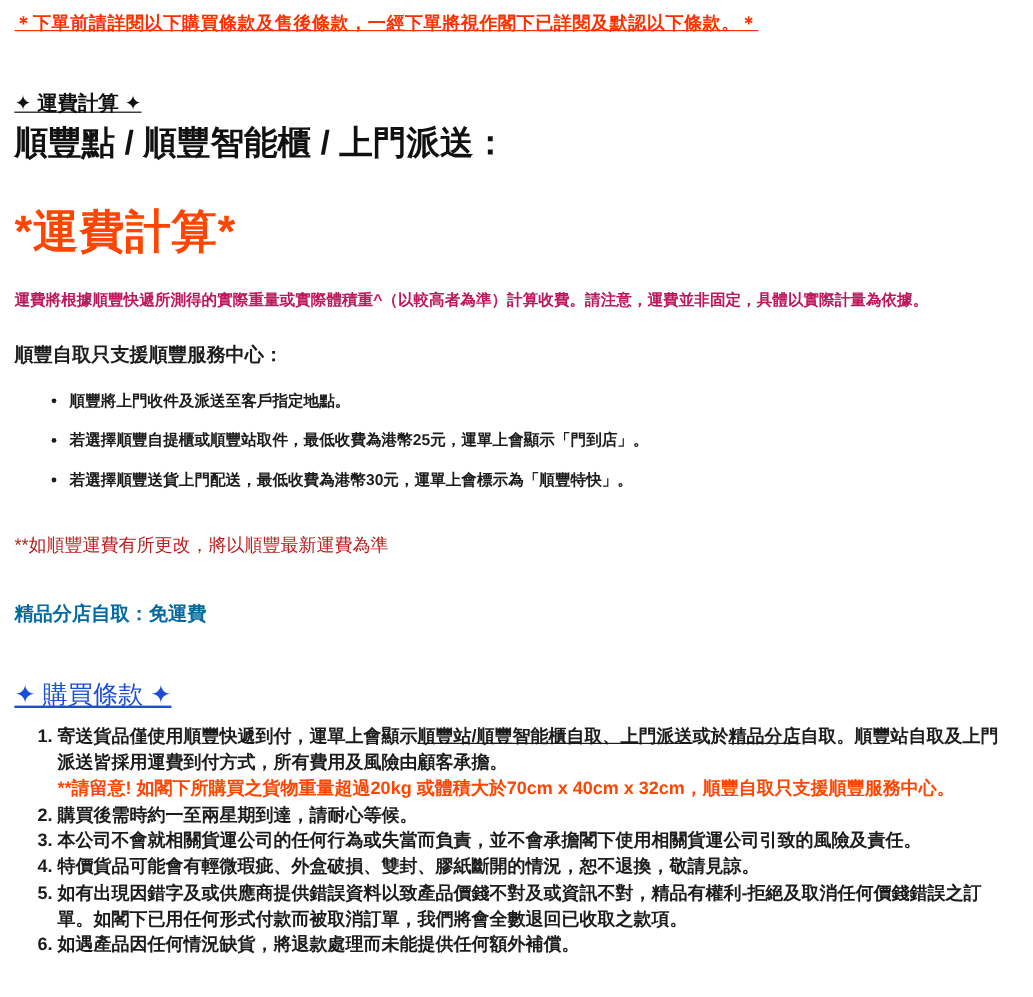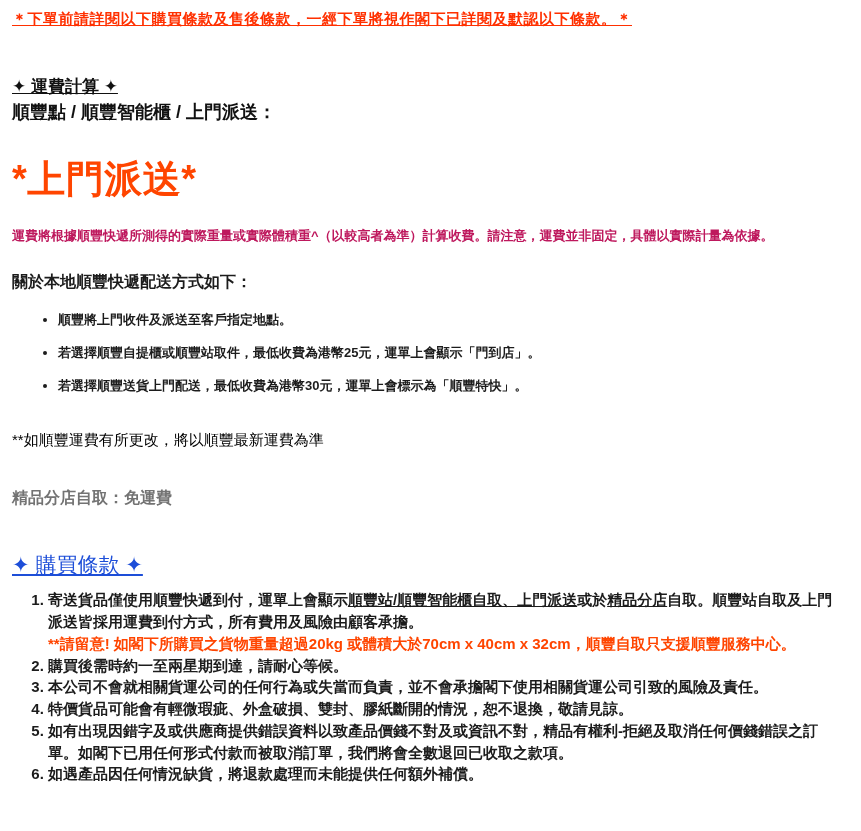--- a/index.html
+++ b/index.html
@@ -30,21 +30,21 @@
   
   .shipping-heading {
     margin: 46px 0 2px 0;
     font-size: 17px;
     font-weight: 800;
     text-decoration: underline;
     color: #111111;
   }
   .shipping-subheading {
     margin: 0;
-    font-size: 18px;
+    font-size: 28px;
     font-weight: 800;
     color: #111111;
   }
   .freight-banner {
     margin: 30px 0 0 0;
     font-size: 38px;
     font-weight: 800;
     color: #ff4500;
     letter-spacing: 0.5px;
   }
@@ -68,27 +68,27 @@
   ul.delivery-options li {
     font-size: 13px;
     font-weight: 700;
     line-height: 1.4;
     margin-bottom: 15px;
   }
   .fee-change-note {
     margin: 36px 0 16px 0;
     font-size: 15px;
     font-weight: 400;
-    color: #000000;
+    color: #b91c1c;
   }
   .store-pickup {
     margin: 38px 0 0 0;
     font-size: 16px;
     font-weight: 700;
-    color: #737373;
+    color: #0369a1;
   }
 
   
   .terms-heading {
     margin: 42px 0 10px 0;
     font-size: 21px;
     font-weight: 400;
     text-decoration: underline;
     color: #1d4ed8;
   }
@@ -113,25 +113,25 @@
 </head>
 <body>
 
 <div class="page">
 
   <p class="top-notice">＊下單前請詳閱以下購買條款及售後條款，一經下單將視作閣下已詳閱及默認以下條款。＊</p>
 
   <h2 class="shipping-heading">✦ 運費計算 ✦</h2>
   <h1 class="shipping-subheading">順豐點 / 順豐智能櫃 / 上門派送：</h1>
 
-  <div class="freight-banner">*上門派送*</div>
+  <div class="freight-banner">*運費計算*</div>
 
   <p class="body-para">運費將根據順豐快遞所測得的實際重量或實際體積重^（以較高者為準）計算收費。請注意，運費並非固定，具體以實際計量為依據。</p>
 
-  <p class="delivery-intro">關於本地順豐快遞配送方式如下：</p>
+  <p class="delivery-intro">順豐自取只支援順豐服務中心：</p>
 
   <ul class="delivery-options">
     <li>順豐將上門收件及派送至客戶指定地點。</li>
     <li>若選擇順豐自提櫃或順豐站取件，最低收費為港幣25元，運單上會顯示「門到店」。</li>
     <li>若選擇順豐送貨上門配送，最低收費為港幣30元，運單上會標示為「順豐特快」。</li>
   </ul>
 
   <p class="fee-change-note">**如順豐運費有所更改，將以順豐最新運費為準</p>
 
   <p class="store-pickup">精品分店自取：免運費</p>

